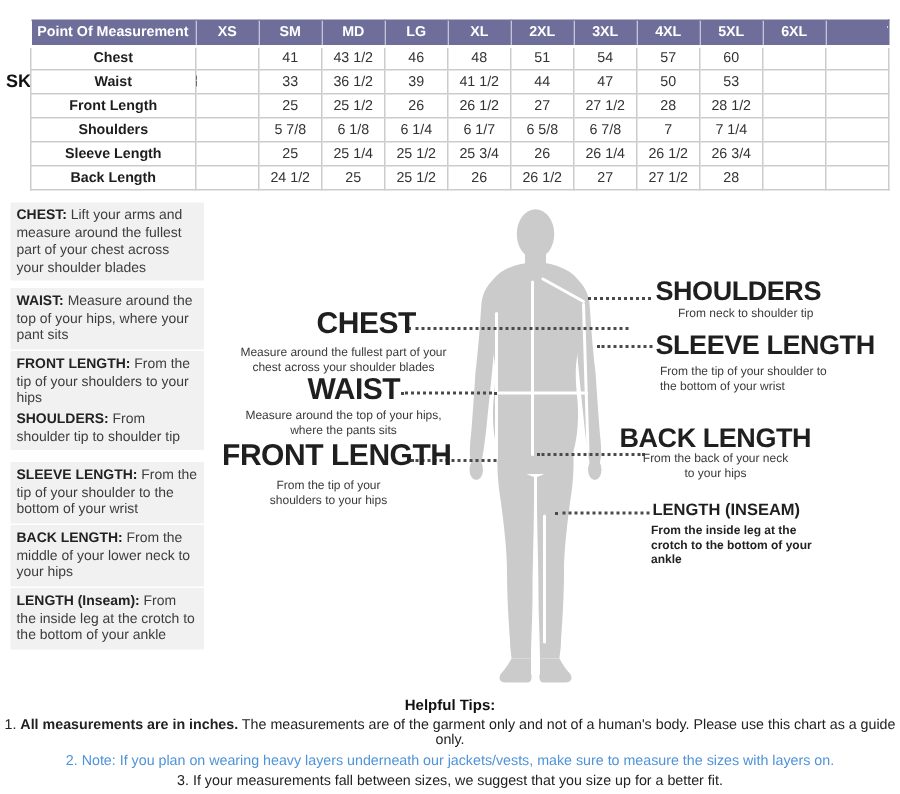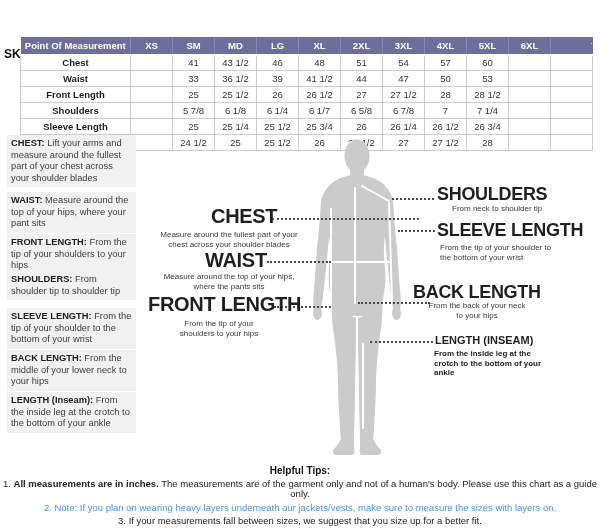--- a/index.html
+++ b/index.html
@@ -9,21 +9,21 @@
     position:relative; width:600px; height:529px; background:#fff;
     overflow:hidden; font-family:"Liberation Sans", sans-serif;
   }
 
   
   .sku-title { position:absolute; left:4px; top:1px; font-size:12px; font-weight:bold; color:#111;margin-top:46px; }
 
   
   #size-table {
     position:absolute; left:20px; top:13px; width:573px;
-    border-collapse:collapse; table-layout:fixed; font-size:9.5px;margin-top:24px;
+    border-collapse:collapse; table-layout:fixed; font-size:9.5px;
   }
   #size-table th {
     background:#6f6e9a; color:#fff; font-weight:bold; height:17px;
     border-right:1px solid #8a89ad; border-bottom:2px solid #fff; border-top:1px solid #6f6e9a;
     text-align:center; vertical-align:middle; overflow:hidden; white-space:nowrap;
   }
   #size-table th:last-child { border-right:1px solid #6f6e9a;padding-left:40px; }
   #size-table td {
     background:#fff; border:1px solid #cccccc; height:16px;
     text-align:center; vertical-align:middle; color:#333; white-space:nowrap; overflow:hidden;

